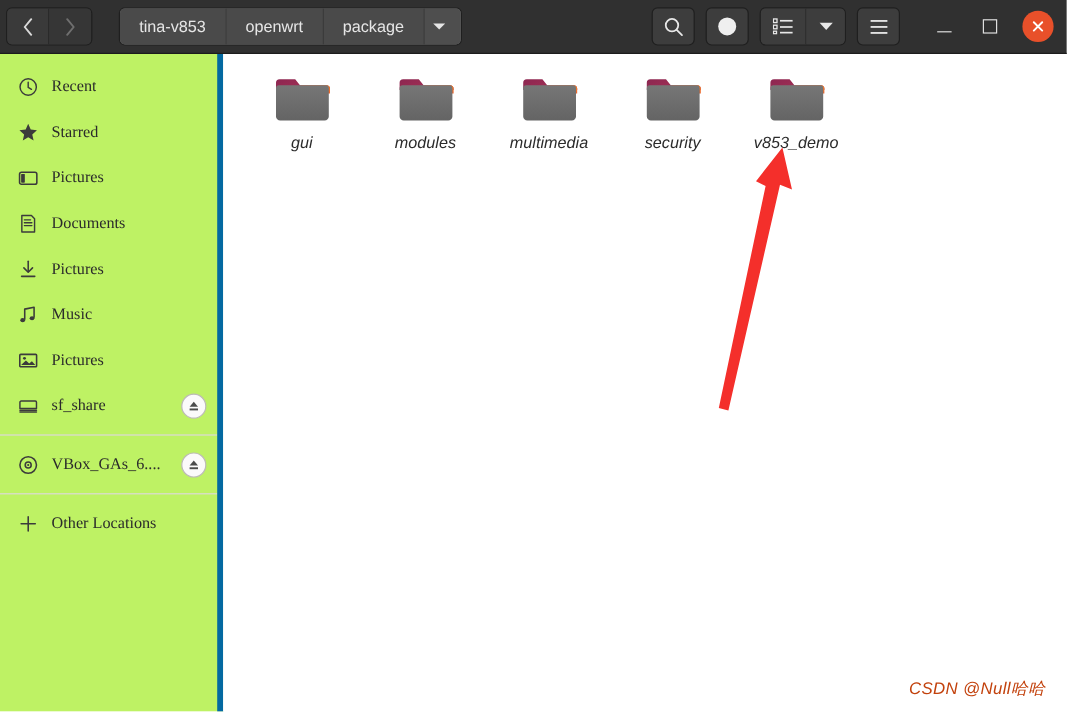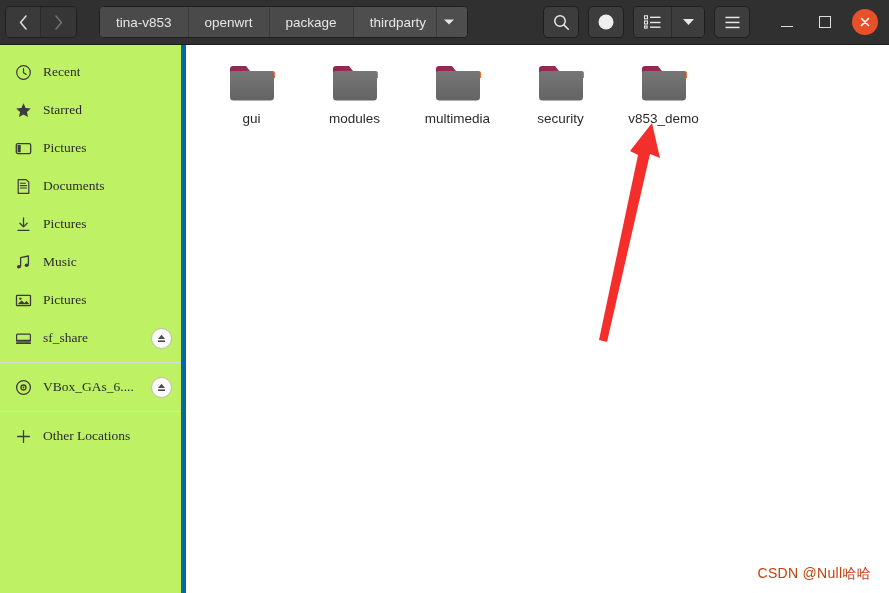--- a/index.html
+++ b/index.html
@@ -167,20 +167,21 @@
   .side-sep {
     height: 1px; background: #dcdad7; margin: 5px 0;
   }
 
   
   .content {
     flex: 1 1 auto;
     position: relative;
     background: #ffffff;
     overflow: hidden;
+    font-style: italic;
   }
   .icon-grid {
     display: flex;
     padding: 14px 0 0 14px;
     gap: 0px;
   }
   .file-item {
     width: 103px;
     display: flex; flex-direction: column; align-items: center;
     cursor: pointer;
@@ -236,23 +237,20 @@
 
       <div class="breadcrumb">
         <div class="crumb">
           <span>tina-v853</span>
         </div>
         <div class="crumb">
           <span>openwrt</span>
         </div>
         <div class="crumb">
           <span>package</span>
-        </div>
-        <div class="crumb current">
-          <span>thirdparty</span>
         </div>
         <div class="crumb-arrow">
           <svg width="12" height="8" viewBox="0 0 12 8">
             <path d="M1 1.5 L6 6.5 L11 1.5 Z" fill="#e6e6e6"></path>
           </svg>
         </div>
       </div>
 
     </div>
 

